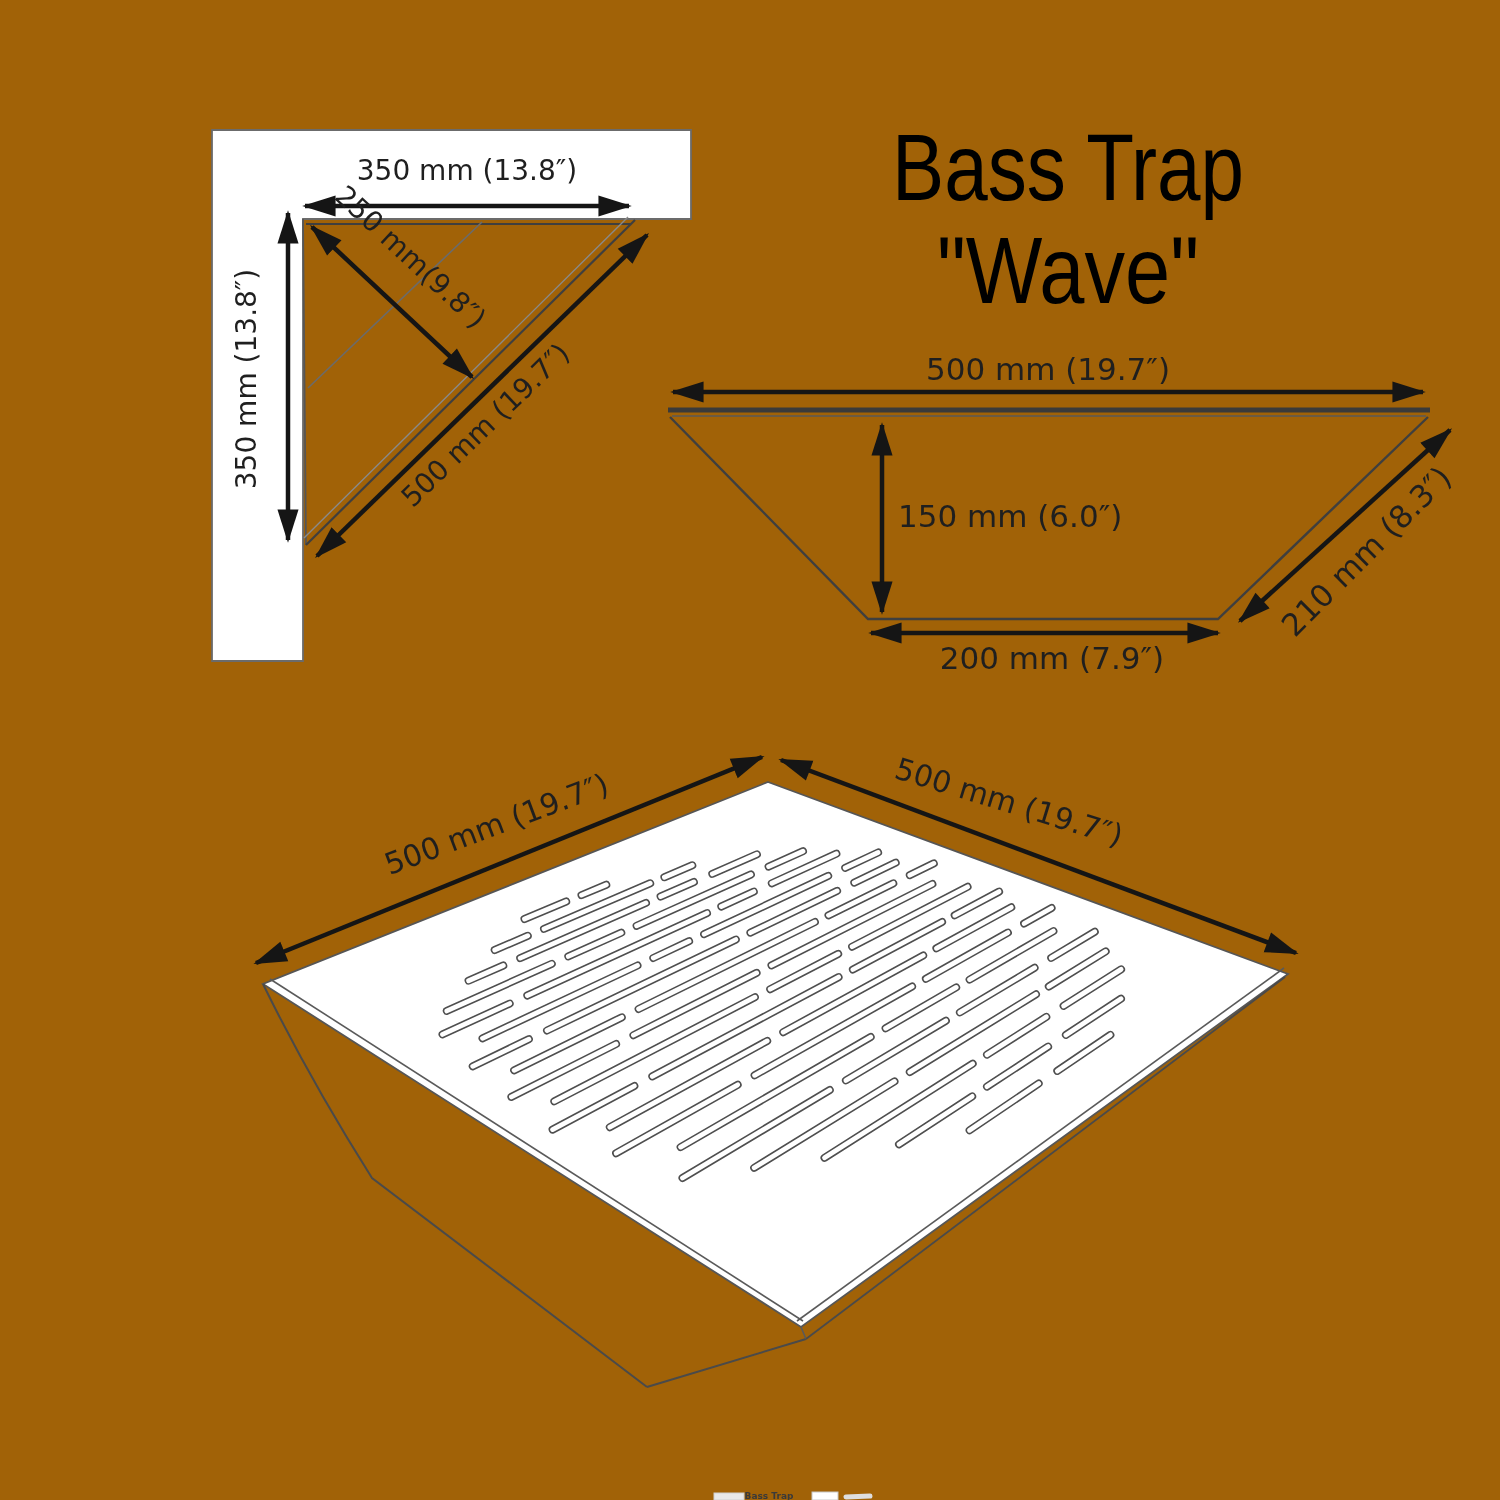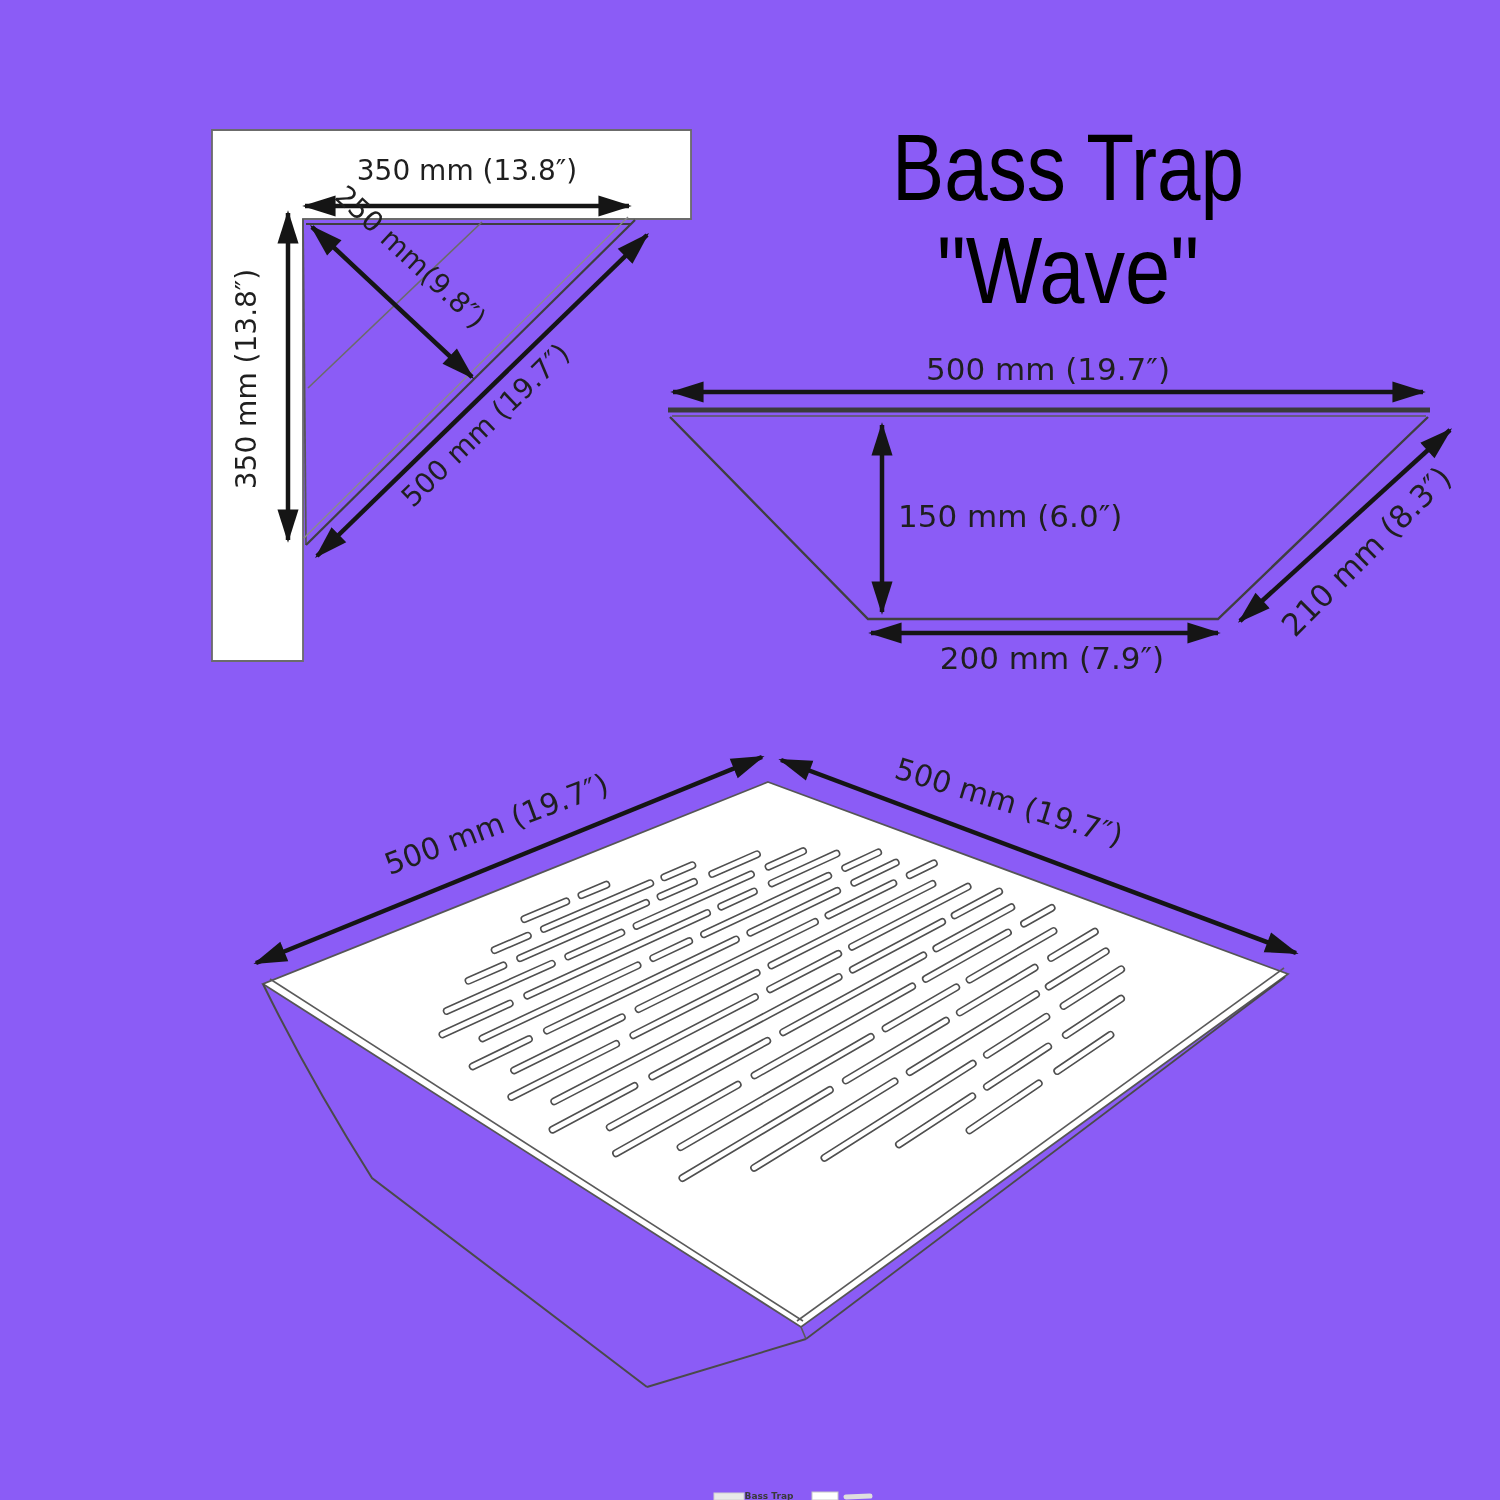--- a/index.html
+++ b/index.html
@@ -1,16 +1,16 @@
 <!DOCTYPE html>
 <html><head>
 <meta charset="utf-8">
 <style>
   html,body{margin:0;padding:0;background:#ffffff;}
-  .stage{position:relative;width:1500px;height:1500px;background:#8b5cf6;overflow:hidden;}
+  .stage{position:relative;width:1500px;height:1500px;background:#a16207;overflow:hidden;}
   svg{display:block;}
   .dim{font-family:"DejaVu Sans",sans-serif;fill:#1f1f1f;}
   .dim-28{font-size:28px;}
   .dim-30{font-size:30px;}
   .dim-31{font-size:31px;}
   .ttl{font-family:"Liberation Sans",sans-serif;fill:#000;font-size:95px;}
   .tiny{font-family:"DejaVu Sans",sans-serif;font-size:9px;fill:#3a3a3a;font-weight:bold;}
 </style>
 </head>
 <body>

